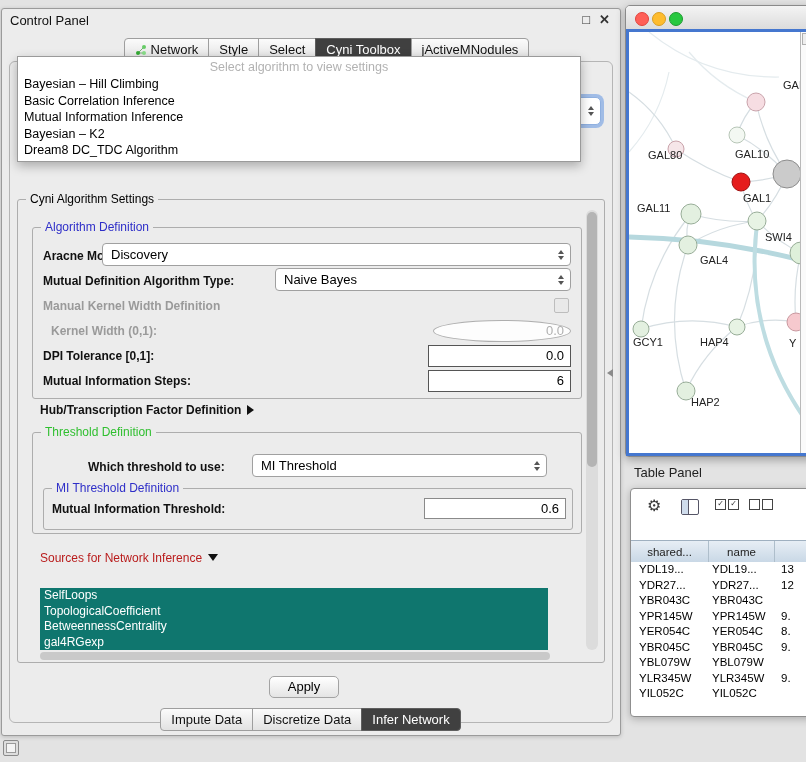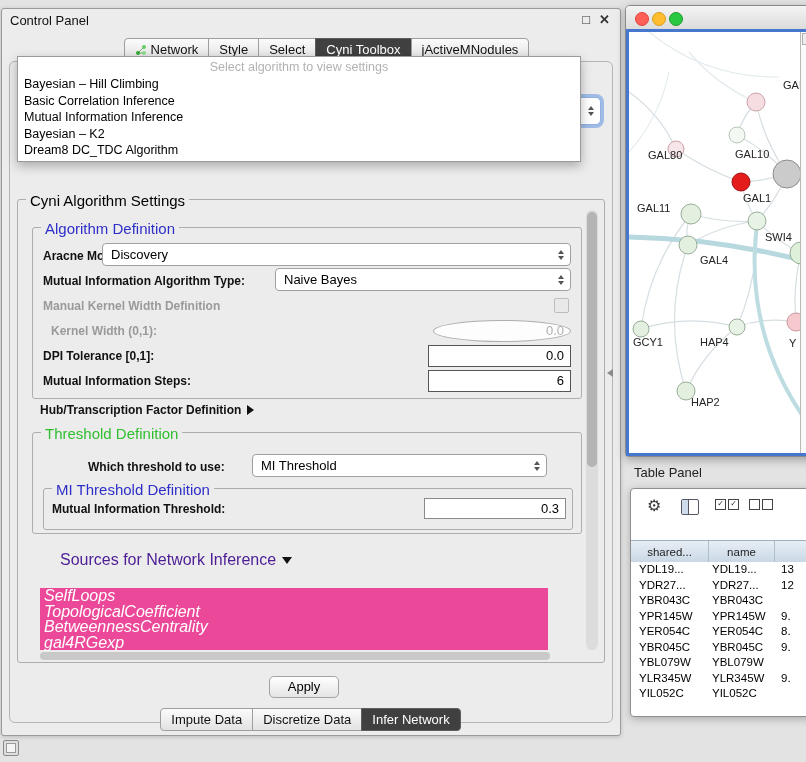--- a/index.html
+++ b/index.html
@@ -26,41 +26,41 @@
   #algo-popup{position:absolute;left:15px;top:47px;width:562px;background:#fff;border:1px solid #9a9a9a;
     box-shadow:0 4px 10px rgba(0,0,0,.28);z-index:60;padding:2px 0;}
   .dd-placeholder{color:#b2b2b2;font-size:12.5px;text-align:center;line-height:17px;}
   .dd-item{font-size:12.5px;line-height:16.5px;padding-left:6px;color:#000;}
   .dd-item.dd-sel{font-weight:bold;}
   
   #algo-combo-frag{position:absolute;left:553px;top:88px;width:44px;height:26px;background:#fff;
     border:1px solid #8fb0e0;border-radius:5px;box-shadow:0 0 0 3px rgba(98,150,226,.55);z-index:40;}
   
   .group{position:absolute;border:1px solid #adadad;border-radius:3px;}
-  .legend{position:absolute;top:-8px;left:8px;background:#ececec;padding:0 4px;font-size:15px;white-space:nowrap;}
+  .legend{position:absolute;top:-8px;left:8px;background:#ececec;padding:0 4px;font-size:12px;white-space:nowrap;}
   .lg-blue{color:#2e2ec8;}
   .lg-green{color:#2fbf2f;}
   .blabel{position:absolute;font-weight:bold;font-size:12px;color:#111;white-space:nowrap;}
   .dis{color:#9a9a9a !important;}
   .combo{position:absolute;background:#fff;border:1px solid #a0a0a0;border-radius:4px;font-size:13px;
     display:flex;align-items:center;padding-left:8px;box-sizing:border-box;}
   .arrows{position:absolute;right:6px;top:50%;transform:translateY(-50%);display:flex;flex-direction:column;gap:2px;}
   .arr-up{width:0;height:0;border-left:3.5px solid transparent;border-right:3.5px solid transparent;border-bottom:4px solid #555;}
   .arr-dn{width:0;height:0;border-left:3.5px solid transparent;border-right:3.5px solid transparent;border-top:4px solid #555;}
   .tfield{position:absolute;background:#fff;border:1px solid #555;font-size:13px;text-align:right;
     padding:2px 6px;box-sizing:border-box;color:#000;}
   .tfield.light{border-color:#aeaeae;color:#b0b0b0;background:#fdfdfd;}
   .checkbox{position:absolute;width:13px;height:13px;background:#e9e9e9;border:1px solid #bdbdbd;border-radius:2px;}
   .tri-right{display:inline-block;width:0;height:0;border-top:5px solid transparent;border-bottom:5px solid transparent;
     border-left:7px solid #111;margin-left:6px;vertical-align:-1px;}
   .tri-down{display:inline-block;width:0;height:0;border-left:5px solid transparent;border-right:5px solid transparent;
     border-top:7px solid #111;margin-left:6px;vertical-align:1px;}
-  .plain-label{position:absolute;font-size:16px;color:#4c1d95;white-space:nowrap;margin-left:20px;}
+  .plain-label{position:absolute;font-size:12px;color:#b91c1c;white-space:nowrap;}
   #attr-list{position:absolute;left:22px;top:388px;width:508px;}
-  .attr-item{background:#ec4899;color:#fff;font-size:16px;height:15.5px;line-height:15.5px;padding-left:4px;font-style:italic;}
+  .attr-item{background:#0f766e;color:#fff;font-size:12px;height:15.5px;line-height:15.5px;padding-left:4px;}
   .hscroll{position:absolute;left:22px;top:452px;width:510px;height:8px;background:#c9c9c9;border-radius:4px;}
   .vscroll{position:absolute;right:6px;top:10px;width:12px;height:440px;background:#dcdcdc;border-radius:6px;}
   .vscroll .thumb{position:absolute;left:1px;right:1px;top:2px;height:58%;background:#b4b4b4;border-radius:5px;}
   #apply-btn{position:absolute;left:267px;top:667px;width:70px;height:22px;border:1px solid #a3a3a3;border-radius:5px;
     background:linear-gradient(#ffffff,#e4e4e4);font-size:13px;text-align:center;line-height:20px;box-sizing:border-box;}
   
   #network-window{position:absolute;left:625px;top:5px;width:192px;height:450px;background:#e8e8e8;
     border:1px solid #8a8a8a;border-radius:5px 5px 4px 4px;box-shadow:0 3px 10px rgba(0,0,0,.3);}
   .nw-titlebar{position:absolute;left:0;top:0;right:0;height:23px;background:linear-gradient(#f4f4f4,#dcdcdc);
     border-bottom:1px solid #aaa;border-radius:4px 4px 0 0;}
@@ -160,21 +160,21 @@
 
         <span class="blabel" style="left:10px;top:21px;">Aracne Mode:</span>
         <div class="combo" style="left:69px;top:15px;width:469px;height:23px;">
           <span>Discovery</span>
           <span class="arrows">
               <span class="arr-up"></span>
               <span class="arr-dn"></span>
             </span>
         </div>
 
-        <span class="blabel" style="left:10px;top:46px;">Mutual Information Algorithm Type:</span>
+        <span class="blabel" style="left:10px;top:46px;">Mutual Definition Algorithm Type:</span>
         <div class="combo" style="left:242px;top:40px;width:296px;height:23px;">
           <span>Naive Bayes</span>
           <span class="arrows">
               <span class="arr-up"></span>
               <span class="arr-dn"></span>
             </span>
         </div>
 
         <span class="blabel dis" style="left:10px;top:71px;">Manual Kernel Width Definition</span>
         <div class="checkbox" style="left:521px;top:70px;"></div>
@@ -201,21 +201,21 @@
           <span>MI Threshold</span>
           <span class="arrows">
               <span class="arr-up"></span>
               <span class="arr-dn"></span>
             </span>
         </div>
 
         <div class="group" style="left:10px;top:55px;width:528px;height:40px;">
           <span class="legend lg-blue">MI Threshold Definition</span>
           <span class="blabel" style="left:8px;top:13px;">Mutual Information Threshold:</span>
-          <div class="tfield" style="left:380px;top:9px;width:142px;height:21px;border-color:#8a8a8a;">0.3</div>
+          <div class="tfield" style="left:380px;top:9px;width:142px;height:21px;border-color:#8a8a8a;">0.6</div>
         </div>
       </div>
 
       <span class="plain-label" style="left:22px;top:351px;">
         <span>Sources for Network Inference</span><span class="tri-down"></span>
       </span>
       <span class="blabel" style="left:22px;top:372px;margin-top:44px;">Data Attributes</span>
 
       <div id="attr-list">
           <div class="attr-item">SelfLoops</div>

